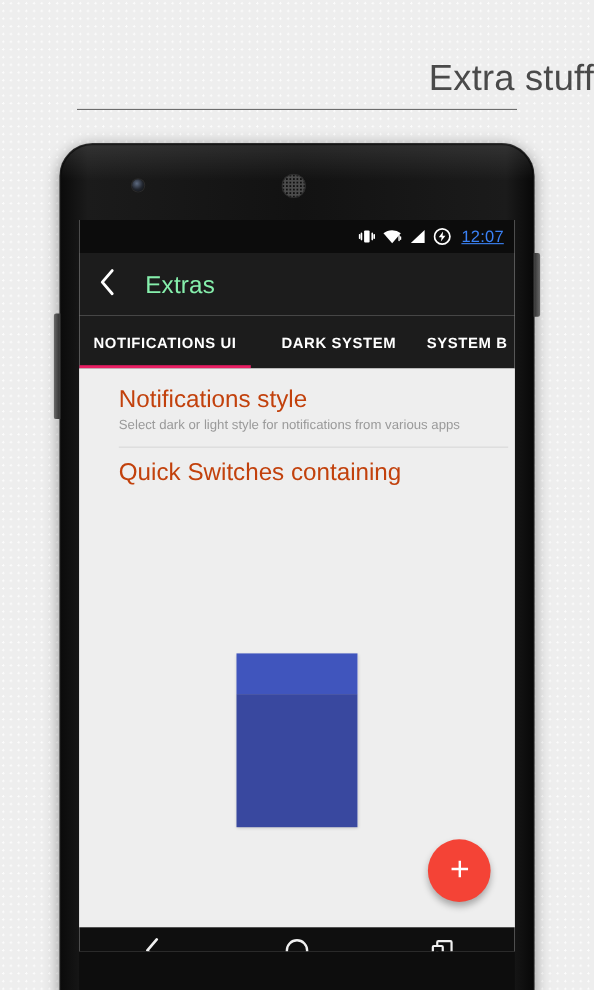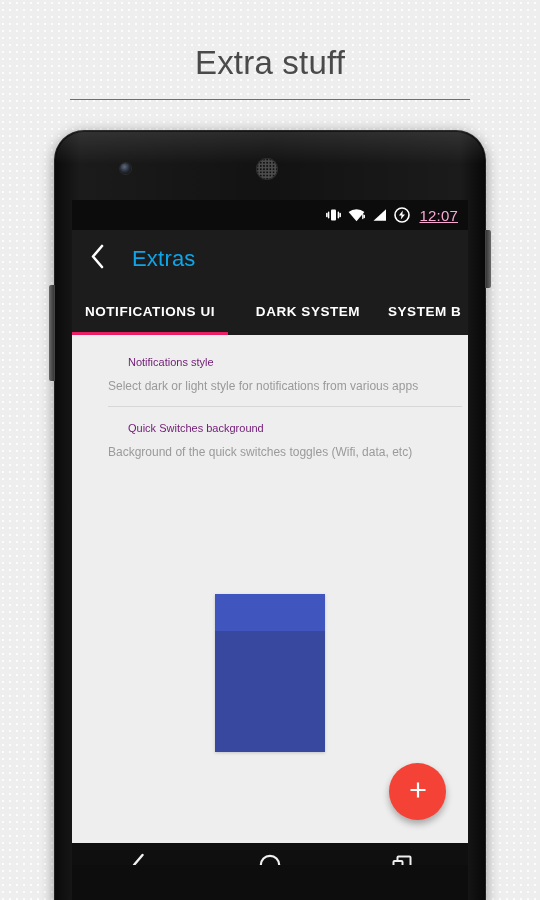--- a/index.html
+++ b/index.html
@@ -15,22 +15,22 @@
     background:
       radial-gradient(circle at 3px 3px, rgba(255,255,255,0.85) 0.8px, transparent 1.1px) 0 0/7px 7px,
       #eeeeee;
   }
 
   
   .page-header {
     position: absolute; top: 0; left: 0; width: 540px; height: 110px;
   }
   .page-title {
-    position: absolute; top: 44px; left: 0; width: 540px;
-    text-align: center;
+    position: absolute; top: 52px; left: 0; width: 540px;
+    text-align: right;
     font-size: 33px; font-weight: 400; color: #4a4a4a;
     letter-spacing: 0.2px;
   }
   .title-rule {
     position: absolute; top: 99px; left: 70px; width: 400px; height: 1px;
     background: #6d6d6d;
   }
 
   
   .phone {
@@ -89,36 +89,36 @@
 
   
   .status-bar {
     position: relative; height: 30px; width: 396px;
     background: #0c0c0c;
     display: flex; align-items: center; justify-content: flex-end;
     padding-right: 10px; gap: 7px;
   }
   .sb-icon { display: flex; align-items: center; }
   .sb-time {
-    color: #f9a8d4; font-size: 15px; font-weight: 400;
+    color: #3b82f6; font-size: 15px; font-weight: 400;
     letter-spacing: 0.2px; margin-left: 2px; text-decoration: underline;
   }
 
   
   .toolbar {
     position: relative; height: 57px; width: 396px;
     background: #1c1c1c;
     display: flex; align-items: center;
   }
   .back-arrow {
     width: 50px; height: 57px;
     display: flex; align-items: center; justify-content: center;
   }
   .toolbar-title {
-    color: #0ea5e9; font-size: 22px; font-weight: 400; letter-spacing: 0.2px;
+    color: #86efac; font-size: 22px; font-weight: 400; letter-spacing: 0.2px;
     margin-left: 10px;
   }
 
   
   .tabbar {
     position: relative; height: 48px; width: 396px;
     background: #1c1c1c; display: flex; align-items: center;
     overflow: hidden; white-space: nowrap;
   }
   .tab {
@@ -135,21 +135,21 @@
     background: #e91e63;
   }
 
   
   .content {
     position: relative; width: 396px; height: 508px; background: #eeeeee;
   }
   .list { padding-top: 6px; }
   .list-item { position: relative; padding: 10px 22px 11px 36px; }
   .li-title {
-    font-size: 11px; color: #701a75; font-weight: 400; line-height: 23px; margin-left: 20px;
+    font-size: 22px; color: #c2410c; font-weight: 400; line-height: 23px;
   }
   .li-sub {
     font-size: 12px; color: #9a9a9a; line-height: 20px;
     margin-top: 2px; max-width: 330px;
   }
   .divider {
     position: absolute; left: 36px; right: 6px; bottom: 0;
     height: 1px; background: #d7d7d7;
   }
 
@@ -252,22 +252,21 @@
 
       <div class="content">
 
         <div class="list">
           <div class="list-item">
             <div class="li-title">Notifications style</div>
             <div class="li-sub">Select dark or light style for notifications from various apps</div>
             <div class="divider"></div>
           </div>
           <div class="list-item">
-            <div class="li-title">Quick Switches background</div>
-            <div class="li-sub">Background of the quick switches toggles (Wifi, data, etc)</div>
+            <div class="li-title">Quick Switches containing</div>
           </div>
         </div>
 
         <div class="swatch-wrap">
           <div class="swatch-top" id="swatch-top" style="background: rgb(64, 85, 189);"></div>
           <div class="swatch-bottom" id="swatch-bottom" style="background: rgb(57, 72, 159);"></div>
         </div>
 
         <button class="fab" id="fab" style="background: rgb(244, 67, 54);">
           <span>

